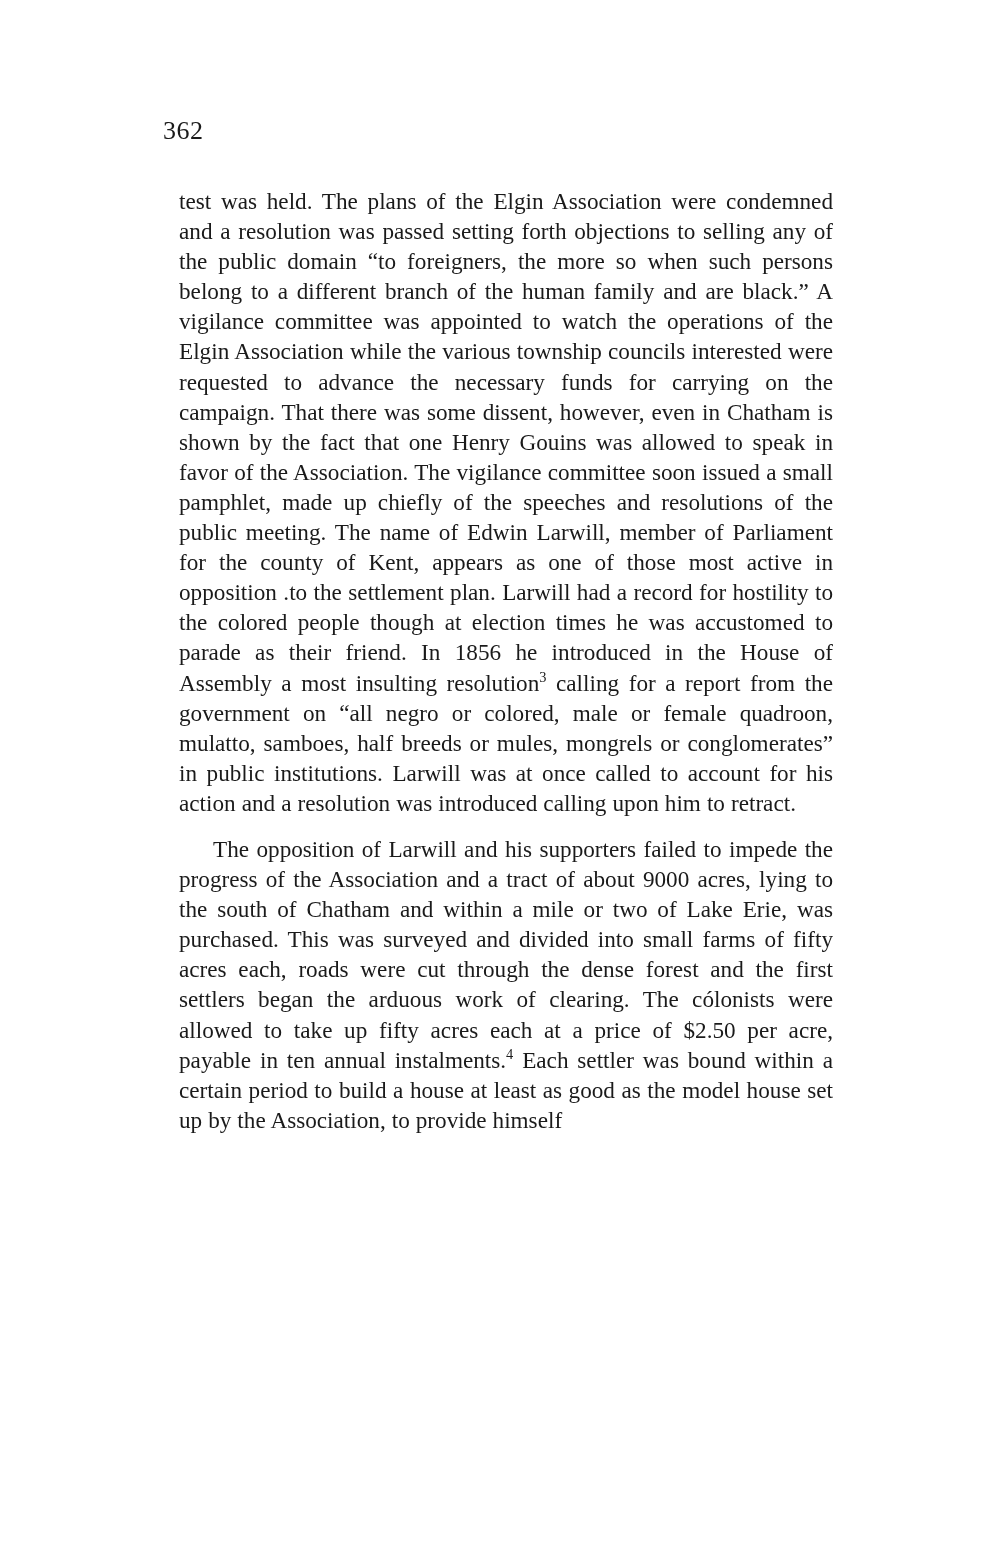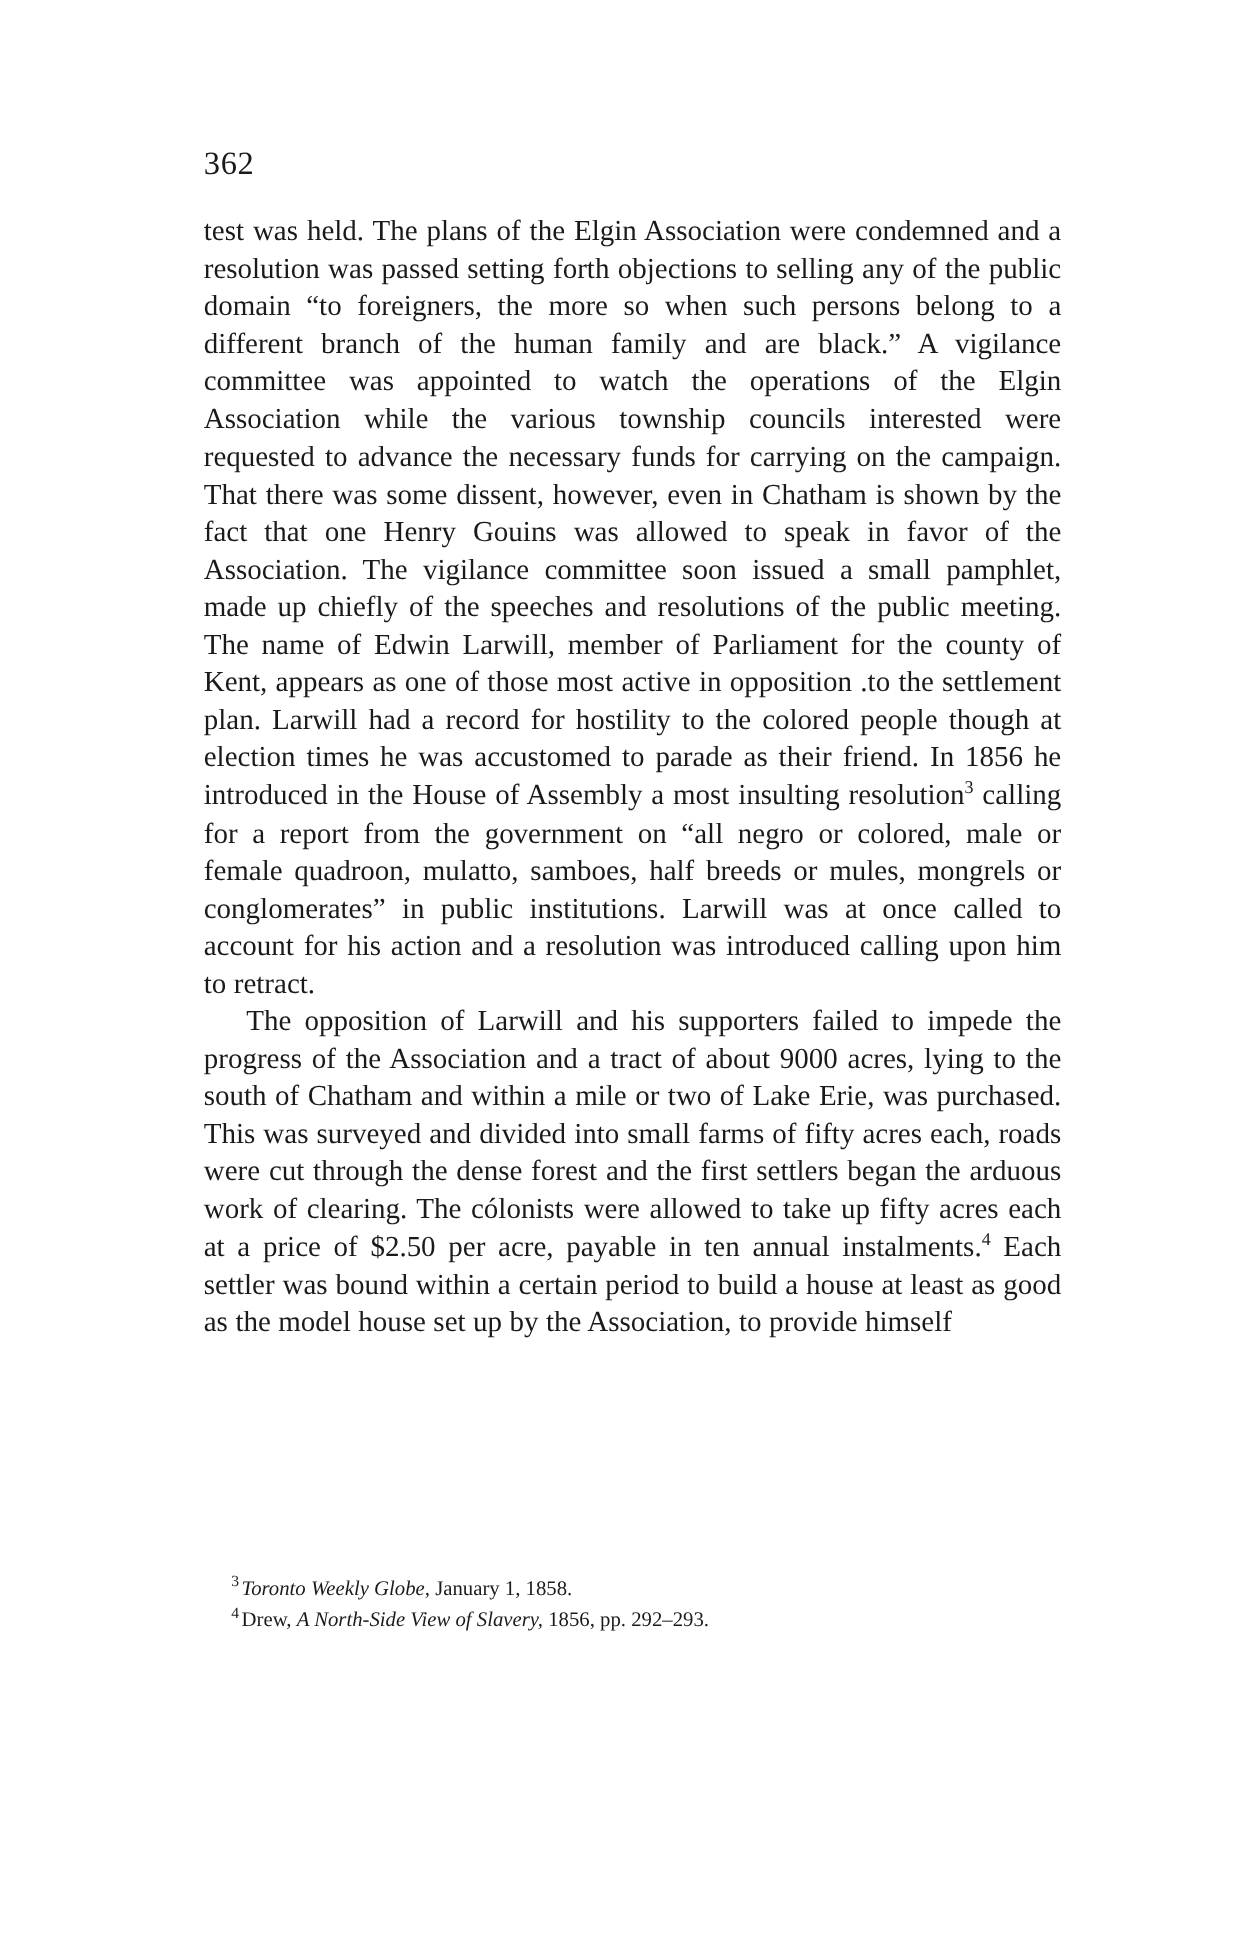--- a/index.html
+++ b/index.html
@@ -52,21 +52,21 @@
     left: 163px;
     width: 686px;
     font-size: 23.2px;
     line-height: 30.1px;
     text-align: justify;
     text-justify: inter-word;
     word-spacing: 0.2px;
     hyphens: manual;
   }
   .body-text p {
-    margin: 0;
+    margin: 16px;
   }
   .body-text p.indent {
     text-indent: 34px;
   }
   sup {
     font-size: 0.62em;
     vertical-align: super;
     line-height: 0;
   }
   .footnotes {
@@ -100,18 +100,14 @@
 
   <div class="header">
     <span class="folio">362</span>
   </div>
 
   <div class="body-text">
     <p><span>test was held.   The plans of the Elgin Association were condemned and a resolution was passed setting forth objections to selling any of the public domain “to foreigners, the more so when such persons belong to a different branch of the human family and are black.”   A vigilance committee was appointed to watch the operations of the Elgin Association while the various township councils interested were requested to advance the necessary funds for carrying on the campaign.   That there was some dissent, however, even in Chatham is shown by the fact that one Henry Gouins was allowed to speak in favor of the Association. The vigilance committee soon issued a small pamphlet, made up chiefly of the speeches and resolutions of the public meeting.   The name of Edwin Larwill, member of Parliament for the county of Kent, appears as one of those most active in opposition .to the settlement plan.   Larwill had a record for hostility to the colored people though at election times he was accustomed to parade as their friend. In 1856 he introduced in the House of Assembly a most insulting resolution</span><sup>3</sup><span> calling for a report from the government on “all negro or colored, male or female quadroon, mulatto, samboes, half breeds or mules, mongrels or conglomerates” in public institutions.   Larwill was at once called to account for his action and a resolution was introduced calling upon him to retract.</span></p>
     <p class="indent"><span>The opposition of Larwill and his supporters failed to impede the progress of the Association and a tract of about 9000 acres, lying to the south of Chatham and within a mile or two of Lake Erie, was purchased.   This was surveyed and divided into small farms of fifty acres each, roads were cut through the dense forest and the first settlers began the arduous work of clearing.   The cólonists were allowed to take up fifty acres each at a price of $2.50 per acre, payable in ten annual instalments.</span><sup>4</sup><span>   Each settler was bound within a certain period to build a house at least as good as the model house set up by the Association, to provide himself</span></p>
   </div>
 
-  <div class="footnotes">
-    <p class="fn"><span class="fnum">3</span><i>Toronto Weekly Globe</i><span>, January 1, 1858.</span></p>
-    <p class="fn"><span class="fnum">4</span><span>Drew, </span><i>A North-Side View of Slavery,</i><span> 1856, pp. 292–293.</span></p>
-  </div>
 
 </div>
 
 </body></html>

